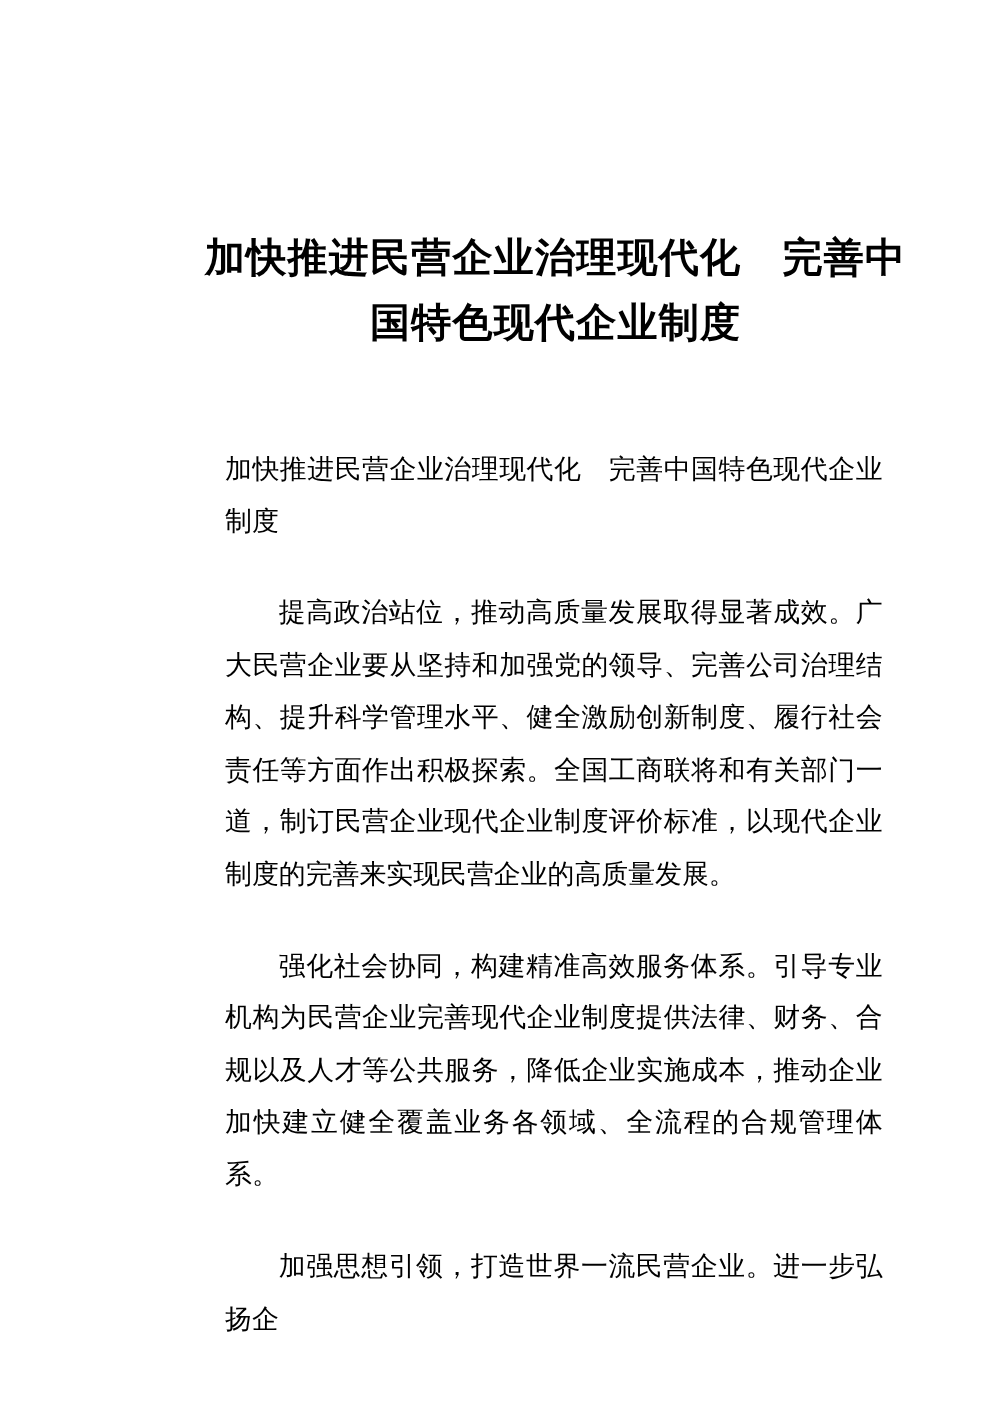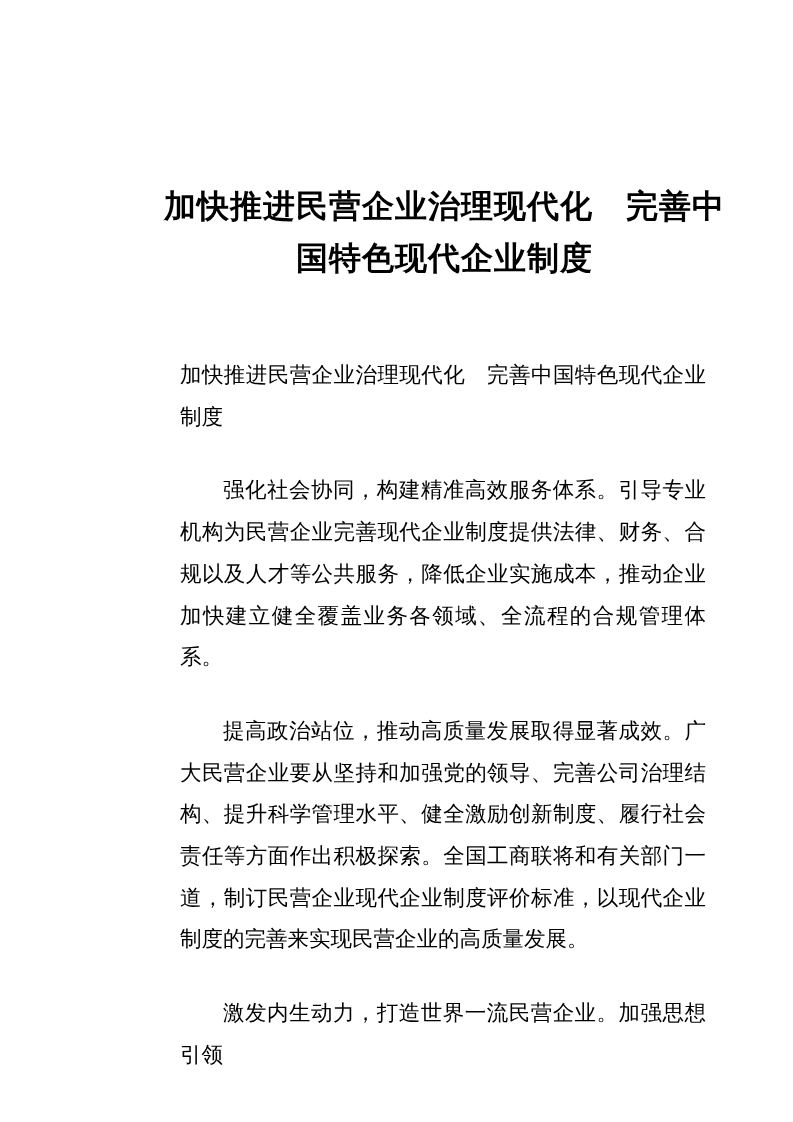--- a/index.html
+++ b/index.html
@@ -36,17 +36,17 @@
     .doc-body p.indent { text-indent: 2em; }
   </style>
 </head>
 <body>
 
 <div class="page">
   <h1 class="doc-title">加快推进民营企业治理现代化　完善中国特色现代企业制度</h1>
 
   <div class="doc-body">
     <p>加快推进民营企业治理现代化　完善中国特色现代企业制度</p>
+    <p class="indent">提高政治站位，推动高质量发展取得显著成效。广大民营企业要从坚持和加强党的领导、完善公司治理结构、提升科学管理水平、健全激励创新制度、履行社会责任等方面作出积极探索。全国工商联将和有关部门一道，制订民营企业现代企业制度评价标准，以现代企业制度的完善来实现民营企业的高质量发展。</p>
     <p class="indent">强化社会协同，构建精准高效服务体系。引导专业机构为民营企业完善现代企业制度提供法律、财务、合规以及人才等公共服务，降低企业实施成本，推动企业加快建立健全覆盖业务各领域、全流程的合规管理体系。</p>
-    <p class="indent">提高政治站位，推动高质量发展取得显著成效。广大民营企业要从坚持和加强党的领导、完善公司治理结构、提升科学管理水平、健全激励创新制度、履行社会责任等方面作出积极探索。全国工商联将和有关部门一道，制订民营企业现代企业制度评价标准，以现代企业制度的完善来实现民营企业的高质量发展。</p>
-    <p class="indent">激发内生动力，打造世界一流民营企业。加强思想引领</p>
+    <p class="indent">加强思想引领，打造世界一流民营企业。进一步弘扬企</p>
   </div>
 </div>
 
 </body></html>

